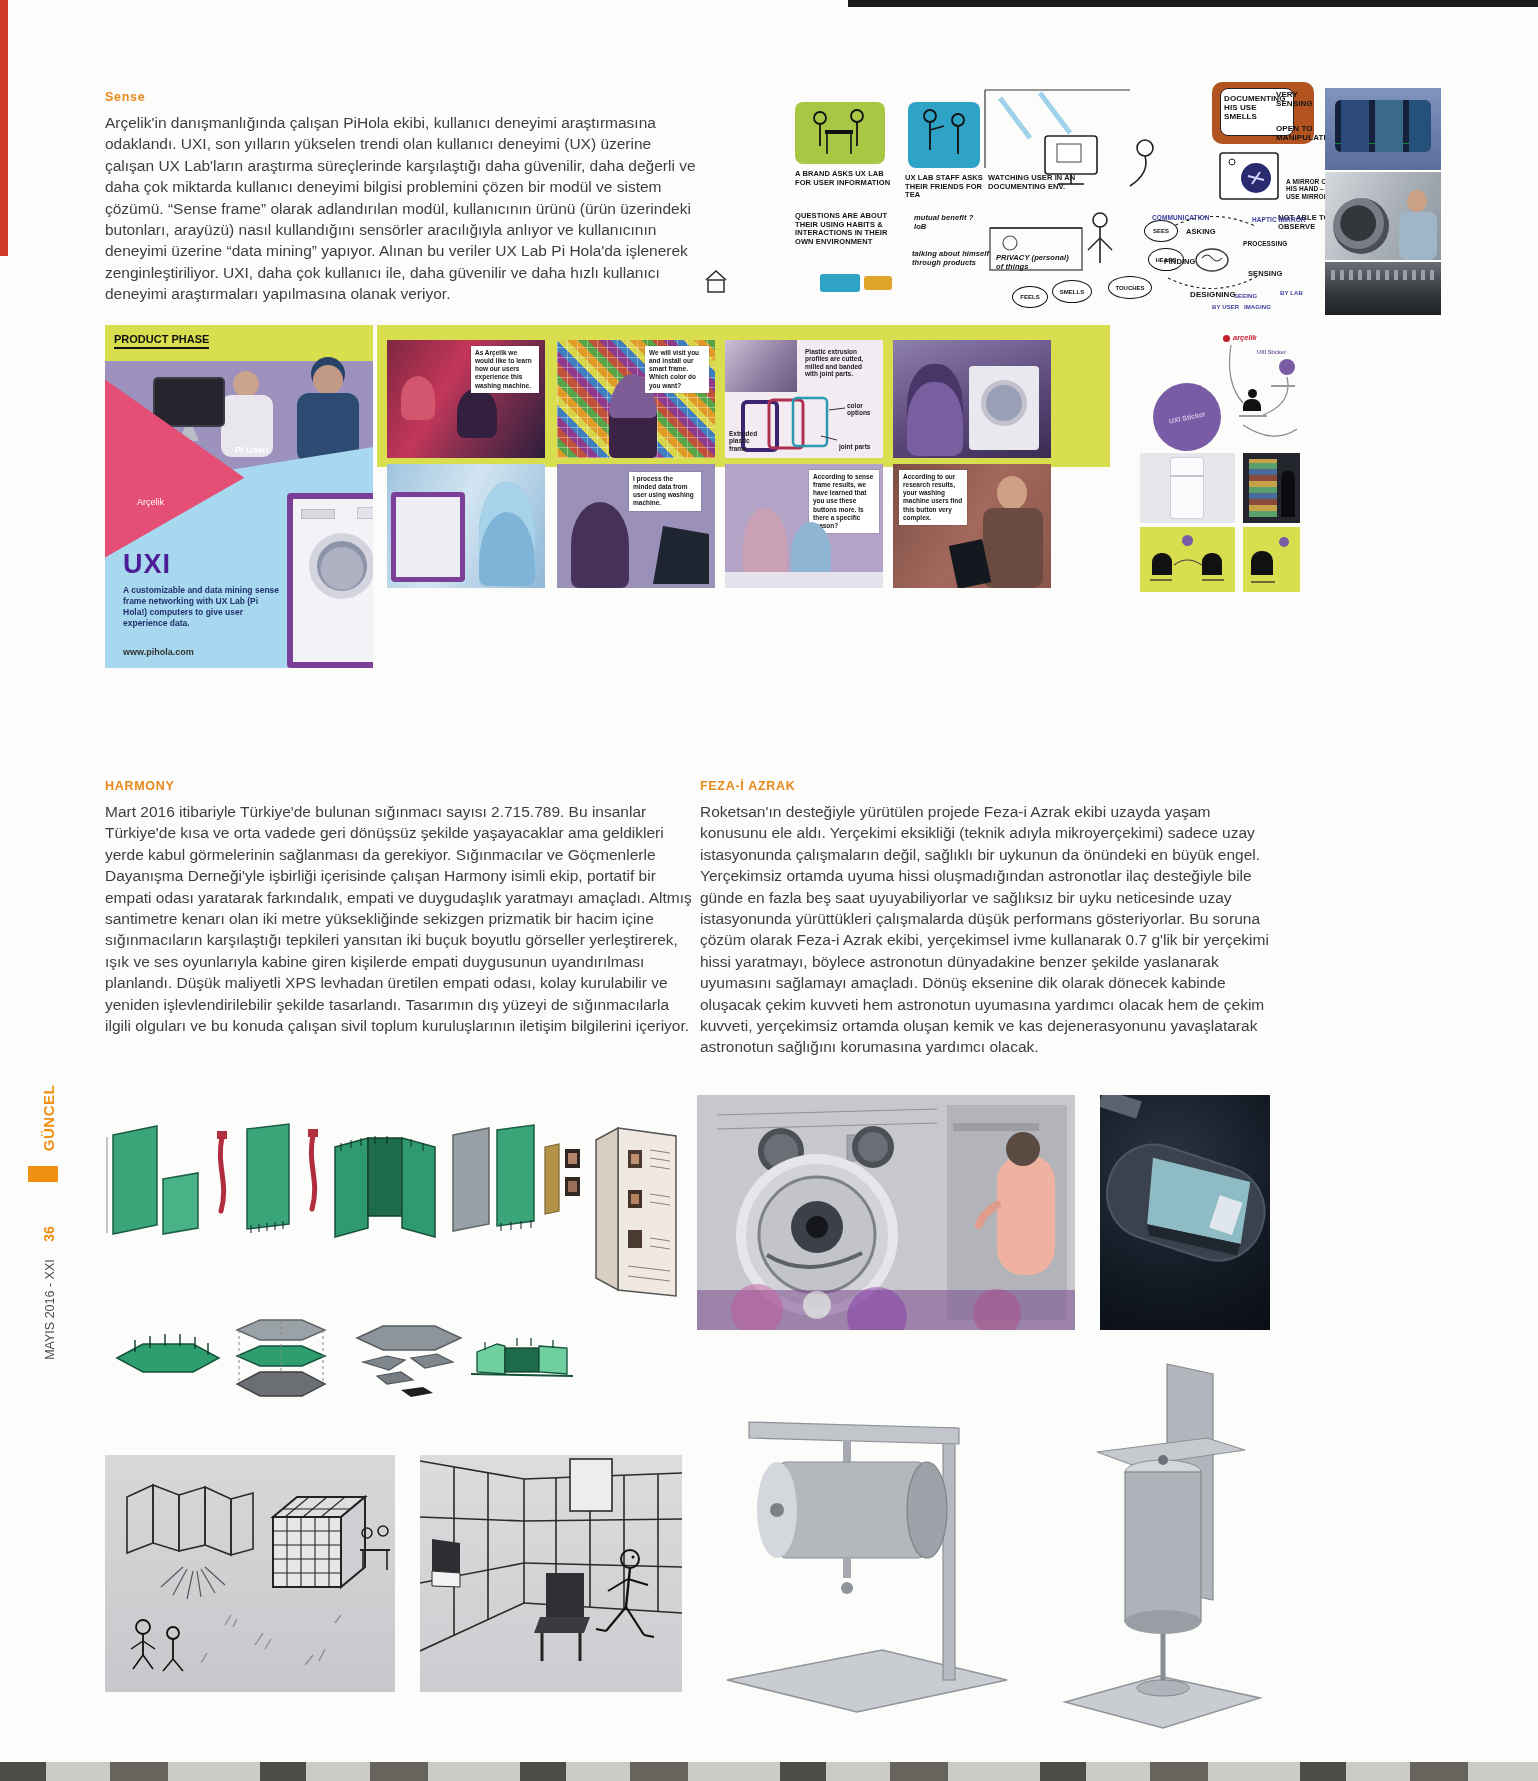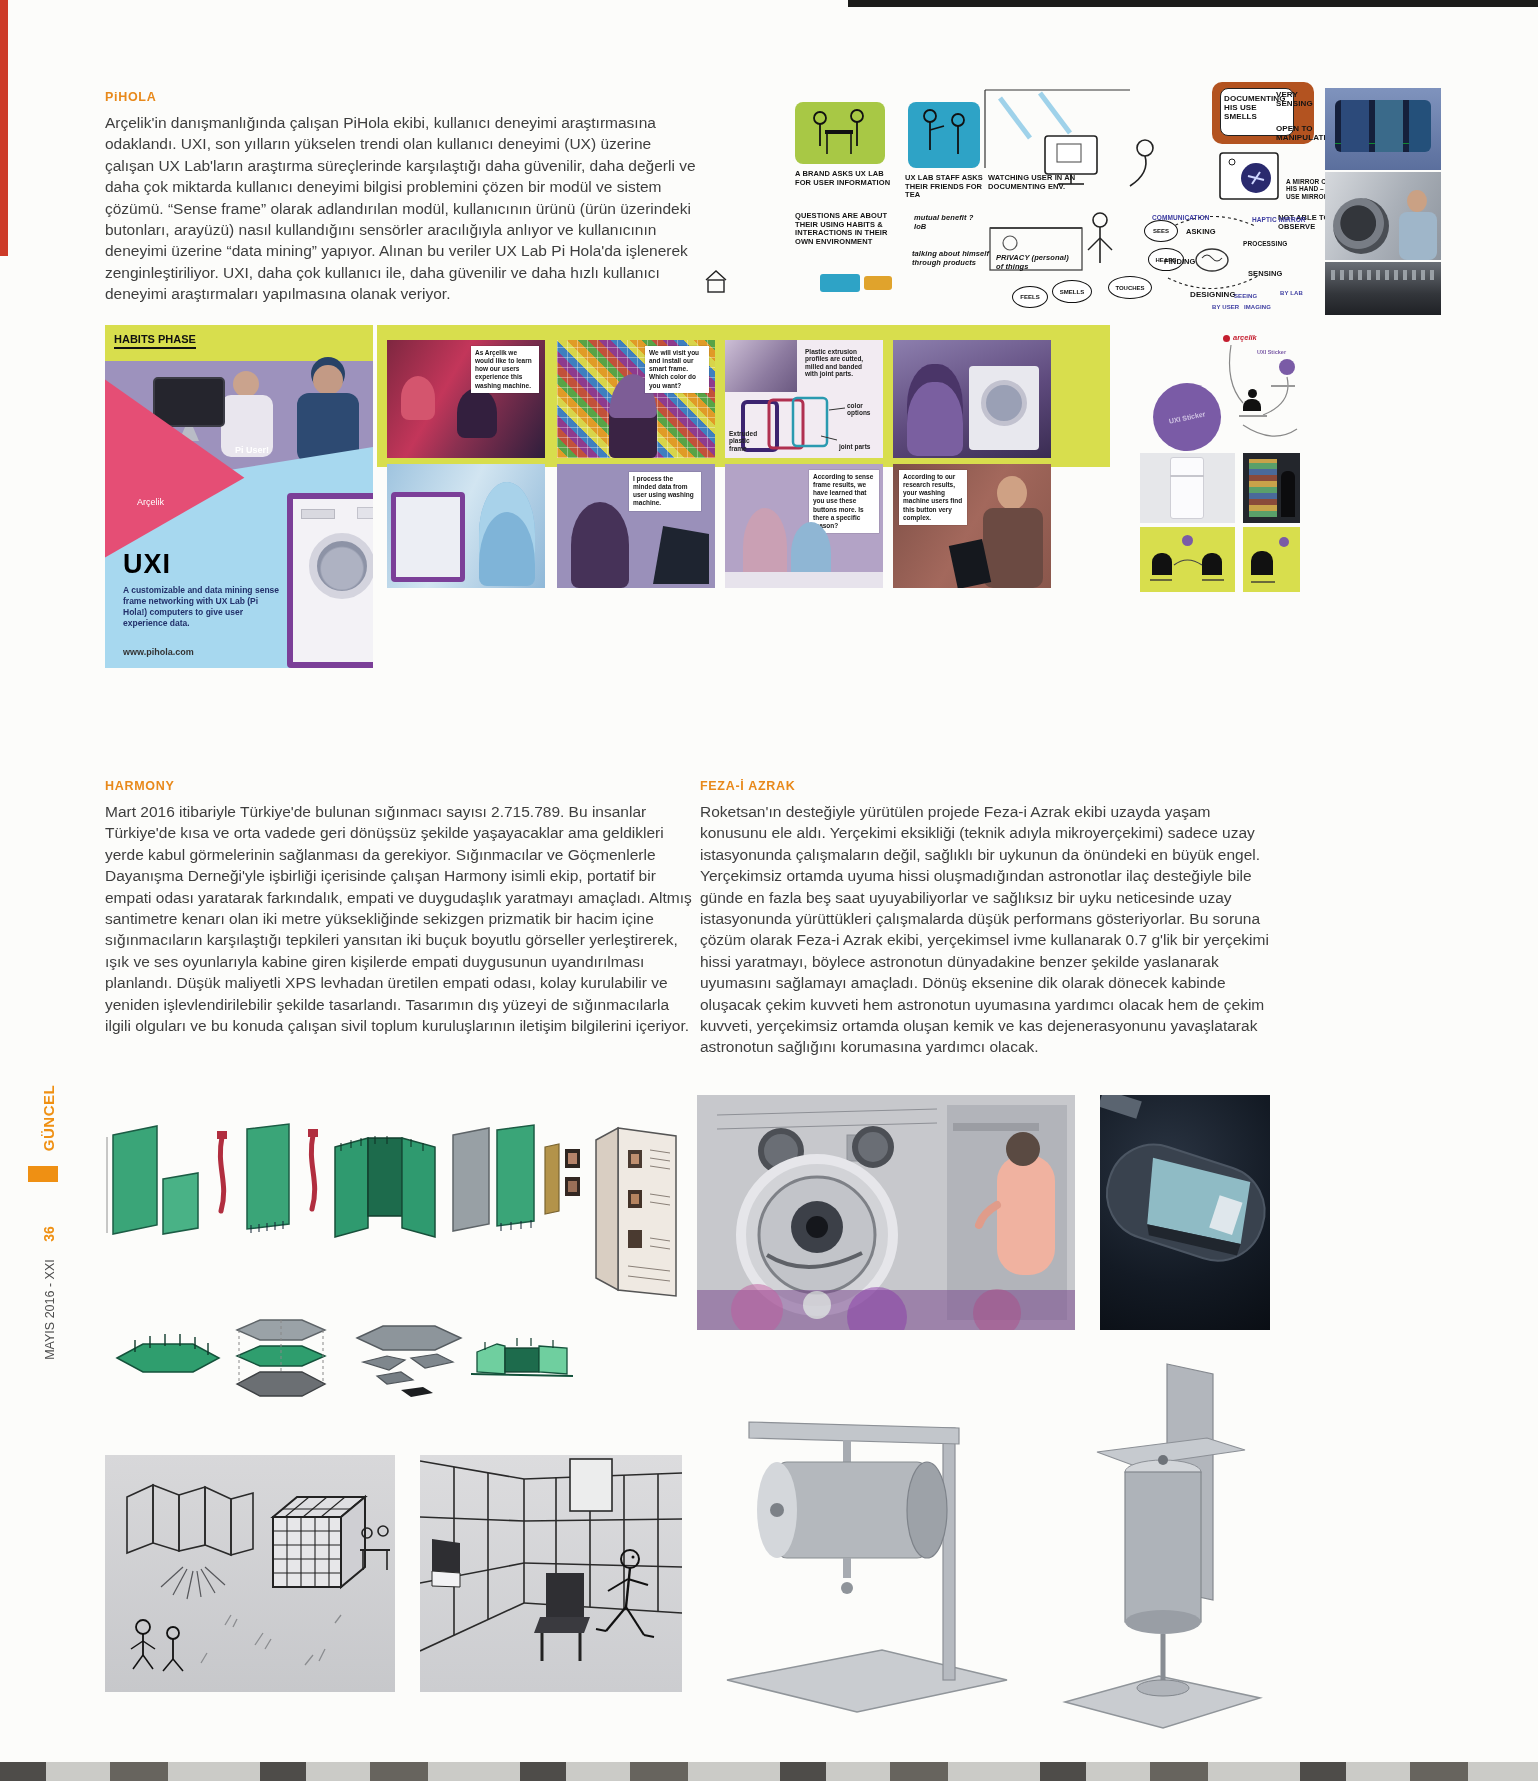--- a/index.html
+++ b/index.html
@@ -32,21 +32,21 @@
   <div class="vside" style="left:-26px;top:1109px;width:150px;height:18px;font-size:15px;font-weight:bold;color:#ef9013;letter-spacing:.5px">
     <span>GÜNCEL</span>
   </div>
   <div class="abs" style="left:28px;top:1166px;width:30px;height:16px;background:#ef9013"></div>
   <div class="vside" style="left:-36px;top:1285px;width:170px;height:16px;font-size:12.5px;color:#4c4c4c">
     <span>MAYIS 2016 - XXI</span>
     <span style="color:#ef9013;font-weight:bold;font-size:14px;margin-left:14px">36</span>
   </div>
 
   <section class="abs" style="left:105px;top:90px;width:592px">
-    <h2 class="hdr">PiHOLA</h2>
+    <h2 class="hdr">Sense</h2>
     <p class="bodytxt">Arçelik'in danışmanlığında çalışan PiHola ekibi, kullanıcı deneyimi araştırmasına odaklandı. UXI, son yılların yükselen trendi olan kullanıcı deneyimi (UX) üzerine çalışan UX Lab'ların araştırma süreçlerinde karşılaştığı daha güvenilir, daha değerli ve daha çok miktarda kullanıcı deneyimi bilgisi problemini çözen bir modül ve sistem çözümü. “Sense frame” olarak adlandırılan modül, kullanıcının ürünü (ürün üzerindeki butonları, arayüzü) nasıl kullandığını sensörler aracılığıyla anlıyor ve kullanıcının deneyimi üzerine “data mining” yapıyor. Alınan bu veriler UX Lab Pi Hola'da işlenerek zenginleştiriliyor. UXI, daha çok kullanıcı ile, daha güvenilir ve daha hızlı kullanıcı deneyimi araştırmaları yapılmasına olanak veriyor.</p>
   </section>
 
   <div class="abs" style="left:700px;top:78px;width:625px;height:232px">
     <svg width="625" height="232" viewBox="0 0 625 232" style="position:absolute;left:0;top:0">
 
       <line x1="300" y1="20" x2="330" y2="60" stroke="#9fd2ea" stroke-width="5"></line>
       <line x1="340" y1="15" x2="370" y2="55" stroke="#9fd2ea" stroke-width="5"></line>
       <line x1="285" y1="12" x2="430" y2="12" stroke="#333" stroke-width="1.2"></line>
       <line x1="285" y1="12" x2="285" y2="90" stroke="#333" stroke-width="1.2"></line>
@@ -159,21 +159,21 @@
     <div class="abs" style="left:82px;top:18px;width:20px;height:22px;border-radius:50%;background:#caa184"></div>
     <div class="abs" style="left:74px;top:40px;width:38px;height:48px;border-radius:8px;background:#9fb6c9"></div>
   </div>
   <div class="ph" style="left:1325px;top:262px;width:116px;height:53px;background:linear-gradient(180deg,#6a6f76,#33363b 60%,#1f2125);background-blend-mode:normal">
     <div class="abs" style="left:6px;top:8px;width:104px;height:10px;background:repeating-linear-gradient(90deg,#9aa0a6 0 4px,transparent 4px 9px)"></div>
   </div>
 
   <div class="panel" style="left:105px;top:325px;width:268px;height:343px;background:#9d92bd">
     <div class="abs" style="left:0;top:0;width:268px;height:36px;background:#d8de4d"></div>
     <div class="abs" style="left:9px;top:8px;font-size:11px;font-weight:bold;color:#111;border-bottom:2px solid #111;padding-bottom:2px">
-      <span>HABITS PHASE</span>
+      <span>PRODUCT PHASE</span>
     </div>
 
     <div class="abs" style="left:128px;top:46px;width:26px;height:26px;border-radius:50%;background:#caa38d"></div>
     <div class="abs" style="left:116px;top:70px;width:52px;height:62px;border-radius:10px;background:#e9e6ee"></div>
     <div class="abs" style="left:208px;top:40px;width:30px;height:30px;border-radius:50%;background:#c39a85;box-shadow:0 -6px 0 2px #274266"></div>
     <div class="abs" style="left:192px;top:68px;width:62px;height:70px;border-radius:12px;background:#2d4a72"></div>
 
     <div class="abs" style="left:48px;top:52px;width:72px;height:50px;background:#25252d;border-radius:5px;border:2px solid #3c3c46"></div>
     <div class="abs" style="left:74px;top:102px;width:20px;height:14px;background:#b9bcc6;clip-path:polygon(30% 0,70% 0,100% 100%,0 100%)"></div>
     <div class="abs" style="left:130px;top:120px;font-size:9px;color:#fff;font-weight:bold">
@@ -182,21 +182,21 @@
     <div class="abs" style="left:220px;top:152px;font-size:8px;color:#e8e4f0">
       <span>User</span>
     </div>
 
     <div class="abs" style="left:0;top:36px;width:268px;height:307px;background:#a7d8ef;clip-path:polygon(0 42%,100% 28%,100% 100%,0 100%)"></div>
     <div class="abs" style="left:0;top:36px;width:268px;height:307px;background:#e54e75;clip-path:polygon(0 6%,52% 38%,0 64%)"></div>
     <div class="abs" style="left:32px;top:172px;font-size:9px;color:#fff">
       <span>Arçelik</span>
     </div>
 
-    <div class="abs" style="left:18px;top:224px;font-size:27px;font-weight:bold;color:#000000;letter-spacing:1px">
+    <div class="abs" style="left:18px;top:224px;font-size:27px;font-weight:bold;color:#4c1d95;letter-spacing:1px">
       <span>UXI</span>
     </div>
     <div class="abs" style="left:18px;top:260px;width:158px;font-size:8.5px;font-weight:bold;line-height:1.3;color:#22306a">
       <span>A customizable and data mining sense frame networking with UX Lab (Pi Hola!) computers to give user experience data.</span>
     </div>
     <div class="abs" style="left:18px;top:322px;font-size:9px;color:#333;font-weight:600">
       <span>www.pihola.com</span>
     </div>
 
     <div class="abs" style="left:182px;top:168px;width:108px;height:175px;background:#f3f2f6;border:6px solid #7b3f98;border-radius:4px">

